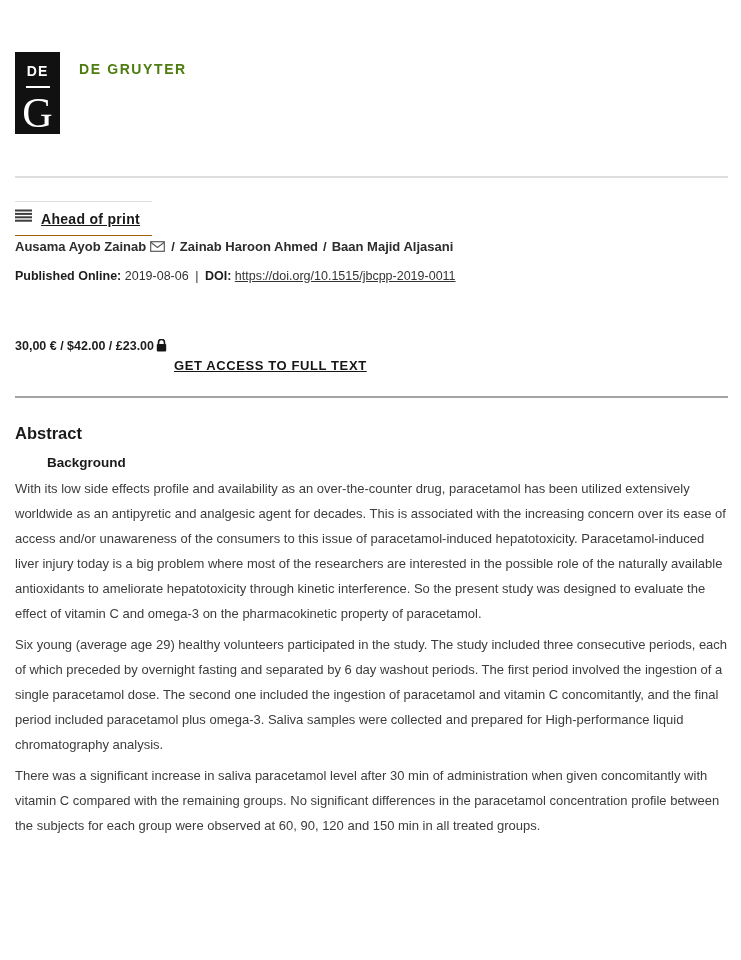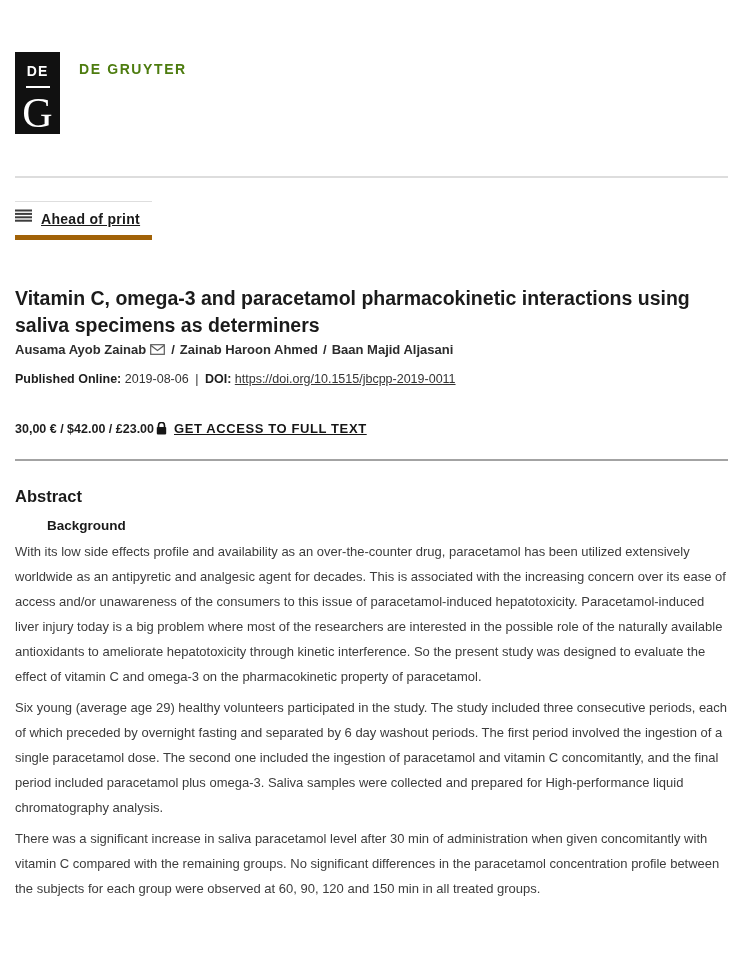--- a/index.html
+++ b/index.html
@@ -36,21 +36,21 @@
   }
 
   
   .rule-light { border: none; border-top: 2px solid #dddddd; margin-top: 42px; }
   .rule-dark  { border: none; border-top: 2px solid #a3a3a3; margin-top: 23px; }
 
   
   .ahead-wrap { margin-top: 23px; }
   .ahead-link {
     display: inline-flex; align-items: center;
-    border-top: 1px solid #dedede; border-bottom: 5px solid #a16207;
+    border-top: 1px solid #dedede; border-bottom: 1px solid #a16207;
     padding: 7px 12px 7px 0;
     cursor: pointer; text-decoration: none; color: #1a1a1a;
   }
   .ahead-label {
     font-size: 14px; font-weight: bold; letter-spacing: 0.3px;
     text-decoration: underline; margin-left: 9px;
   }
   .list-icon { display: inline-block; }
 
   
@@ -75,21 +75,21 @@
   .doi-link { color: #333333; text-decoration: underline; cursor: pointer; }
 
   .access-row {
     margin-top: 35px;
     display: flex; align-items: center;
   }
   .price { font-size: 12.5px; font-weight: bold; color: #1d1d1d; }
   .lock-icon { margin: 0 7px 0 2px; display: inline-flex; }
   .access-link {
     font-size: 13px; font-weight: bold; letter-spacing: 0.6px;
-    color: #161616; text-decoration: underline; cursor: pointer;
+    color: #161616; text-decoration: underline; cursor: pointer; margin-top: 40px;
   }
 
   
   .abstract-heading { margin-top: 26px; font-size: 16.5px; font-weight: bold; color: #1a1a1a; }
   .section-heading  { margin-top: 12px; font-size: 13.5px; font-weight: bold; color: #1a1a1a; padding-left: 32px; }
   .section-body {
     margin-top: 6px;
     font-size: 13px; line-height: 25px; color: #3c3c3c;
     max-width: 714px;
   }
@@ -117,21 +117,20 @@
           <rect x="0" y="0.5" width="17" height="2" fill="#3d3d3d"></rect>
           <rect x="0" y="3.9" width="17" height="2" fill="#3d3d3d"></rect>
           <rect x="0" y="7.3" width="17" height="2" fill="#3d3d3d"></rect>
           <rect x="0" y="10.7" width="17" height="2" fill="#3d3d3d"></rect>
         </svg>
       </span>
       <span class="ahead-label">Ahead of print</span>
     </span>
   </div>
 
-  <h1 class="article-title">Vitamin C, omega-3 and paracetamol pharmacokinetic interactions using saliva specimens as determiners</h1>
 
   <div class="authors">
     <span>Ausama Ayob Zainab</span><span class="email-icon"><svg width="15" height="11" viewBox="0 0 15 11">
           <rect x="0.7" y="0.7" width="13.6" height="9.6" fill="none" stroke="#5a5a5a" stroke-width="1.2"></rect>
           <polyline points="1,1.4 7.5,6.4 14,1.4" fill="none" stroke="#5a5a5a" stroke-width="1.2"></polyline>
         </svg></span><span class="author-sep">/</span><span>Zainab Haroon Ahmed</span><span class="author-sep">/</span><span>Baan Majid Aljasani</span>
   </div>
 
   <div class="published">
     <span class="lbl">Published Online:</span>

